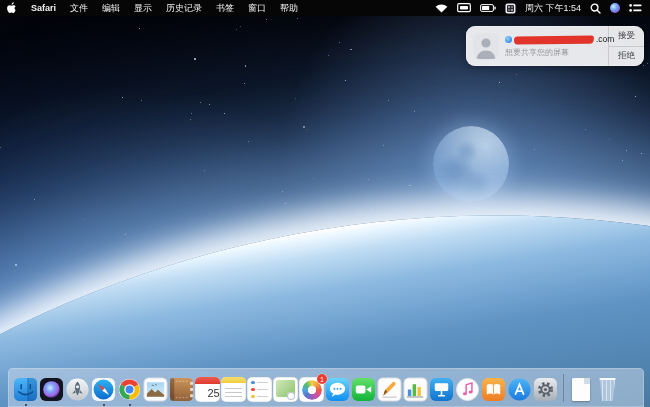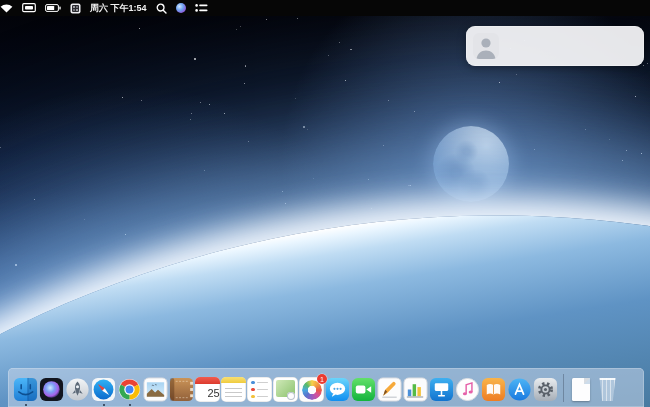--- a/index.html
+++ b/index.html
@@ -25,21 +25,21 @@
     box-shadow:0 0 18px 4px rgba(185,210,245,.35);}
   .star{position:absolute;background:#fff;border-radius:50%;}
 
   
   .menubar{position:absolute;left:0;top:0;right:0;height:16px;background:#060606;
     display:flex;align-items:center;justify-content:space-between;z-index:10;
     color:#f2f2f2;font-size:9px;}
   .mb-left{display:flex;align-items:center;height:100%;}
   .mb-item{padding:0 7px;display:flex;align-items:center;height:100%;white-space:nowrap;}
   .mb-item.app{font-weight:bold;}
-  .mb-right{display:flex;align-items:center;height:100%;gap:9px;padding-right:8px;font-weight:bold;}
+  .mb-right{display:flex;align-items:center;height:100%;gap:9px;padding-right:8px;}
   .mb-right svg{display:block;}
   .siri-orb{width:10px;height:10px;border-radius:50%;
     background:radial-gradient(circle at 35% 35%, #cfe6ff 0%, #6fa4f2 40%, #8a5fd8 70%, #27406e 100%);}
   .mb-time{white-space:nowrap;}
 
   
   .notif{position:absolute;top:26px;right:6px;width:178px;height:40px;z-index:9;
     background:rgba(248,248,250,.93);border-radius:9px;
     box-shadow:0 2px 8px rgba(0,0,0,.35), inset 0 0 0 .5px rgba(255,255,255,.6);
     display:flex;align-items:center;}
@@ -167,20 +167,35 @@
         <span class="star" style="left: 626.429px; top: 133.903px; width: 1px; height: 1px; opacity: 0.702244;"></span>
         <span class="star" style="left: 247.845px; top: 124.656px; width: 1px; height: 1px; opacity: 0.516549;"></span>
         <span class="star" style="left: 549.789px; top: 211.547px; width: 1.6px; height: 1.6px; opacity: 0.637257;"></span>
         <span class="star" style="left: 34.0231px; top: 183.246px; width: 1px; height: 1px; opacity: 0.680988;"></span>
       </div>
     <div class="moon"></div>
     <div class="earth"></div>
   </div>
 
   <div class="menubar">
+    <div class="mb-left">
+      <span class="mb-item">
+        <svg width="10" height="12" viewBox="0 0 11 13">
+            <path fill="#fff" d="M8.3 6.9c0-1.5 1.2-2.2 1.3-2.3-.7-1-1.8-1.2-2.2-1.2-.9-.1-1.8.5-2.3.5-.5 0-1.2-.5-2-.5C1.3 3.4.1 4.6.1 6.8c0 1.3.5 2.7 1.1 3.6.5.8 1 1.6 1.8 1.6.7 0 1-.5 1.9-.5.9 0 1.1.5 1.9.5.8 0 1.3-.8 1.8-1.5.6-.9.8-1.7.8-1.8-.1-.1-1.1-.2-1.1-1.8zM6.8 2.1c.4-.5.7-1.2.6-1.9-.6 0-1.3.4-1.7.9-.4.4-.7 1.1-.6 1.8.6 0 1.3-.3 1.7-.8z"></path>
+          </svg>
+      </span>
+      <span class="mb-item app">Safari</span>
+      <span class="mb-item">文件</span>
+      <span class="mb-item">编辑</span>
+      <span class="mb-item">显示</span>
+      <span class="mb-item">历史记录</span>
+      <span class="mb-item">书签</span>
+      <span class="mb-item">窗口</span>
+      <span class="mb-item">帮助</span>
+    </div>
     <div class="mb-right">
       <span>
           <svg width="13" height="10" viewBox="0 0 13 10">
             <path fill="#fff" d="M6.5 9.6 0.6 3.7A9 9 0 0 1 12.4 3.7Z"></path>
           </svg>
         </span>
       <span>
           <svg width="14" height="10" viewBox="0 0 14 10">
             <rect x="0.7" y="0.7" width="12.6" height="8" rx="1.2" fill="none" stroke="#fff" stroke-width="1.2"></rect>
             <rect x="3" y="3" width="8" height="3.5" rx="0.8" fill="#fff"></rect>
@@ -221,20 +236,32 @@
         </span>
     </div>
   </div>
 
   <div class="notif">
     <div class="notif-avatar">
       <svg width="26" height="26" viewBox="0 0 26 26">
           <circle cx="13" cy="10" r="4.6" fill="#aab0ba"></circle>
           <path d="M3.5 26c.6-5.4 4.7-8.6 9.5-8.6s8.9 3.2 9.5 8.6z" fill="#aab0ba"></path>
         </svg>
+    </div>
+    <div class="notif-body">
+      <div class="notif-line1">
+        <span class="notif-appdot"></span>
+        <span class="notif-scribble"></span>
+        <span class="notif-suffix">.com</span>
+      </div>
+      <div class="notif-msg">想要共享您的屏幕</div>
+    </div>
+    <div class="notif-actions">
+      <div class="notif-btn">接受</div>
+      <div class="notif-btn">拒绝</div>
     </div>
   </div>
 
   <div class="dock">
 
     <div class="dicon">
       <svg viewBox="0 0 26 26">
           <defs>
             <linearGradient id="gFin" x1="0" y1="0" x2="0" y2="1">
               <stop offset="0" stop-color="#4cb6f8"></stop>

